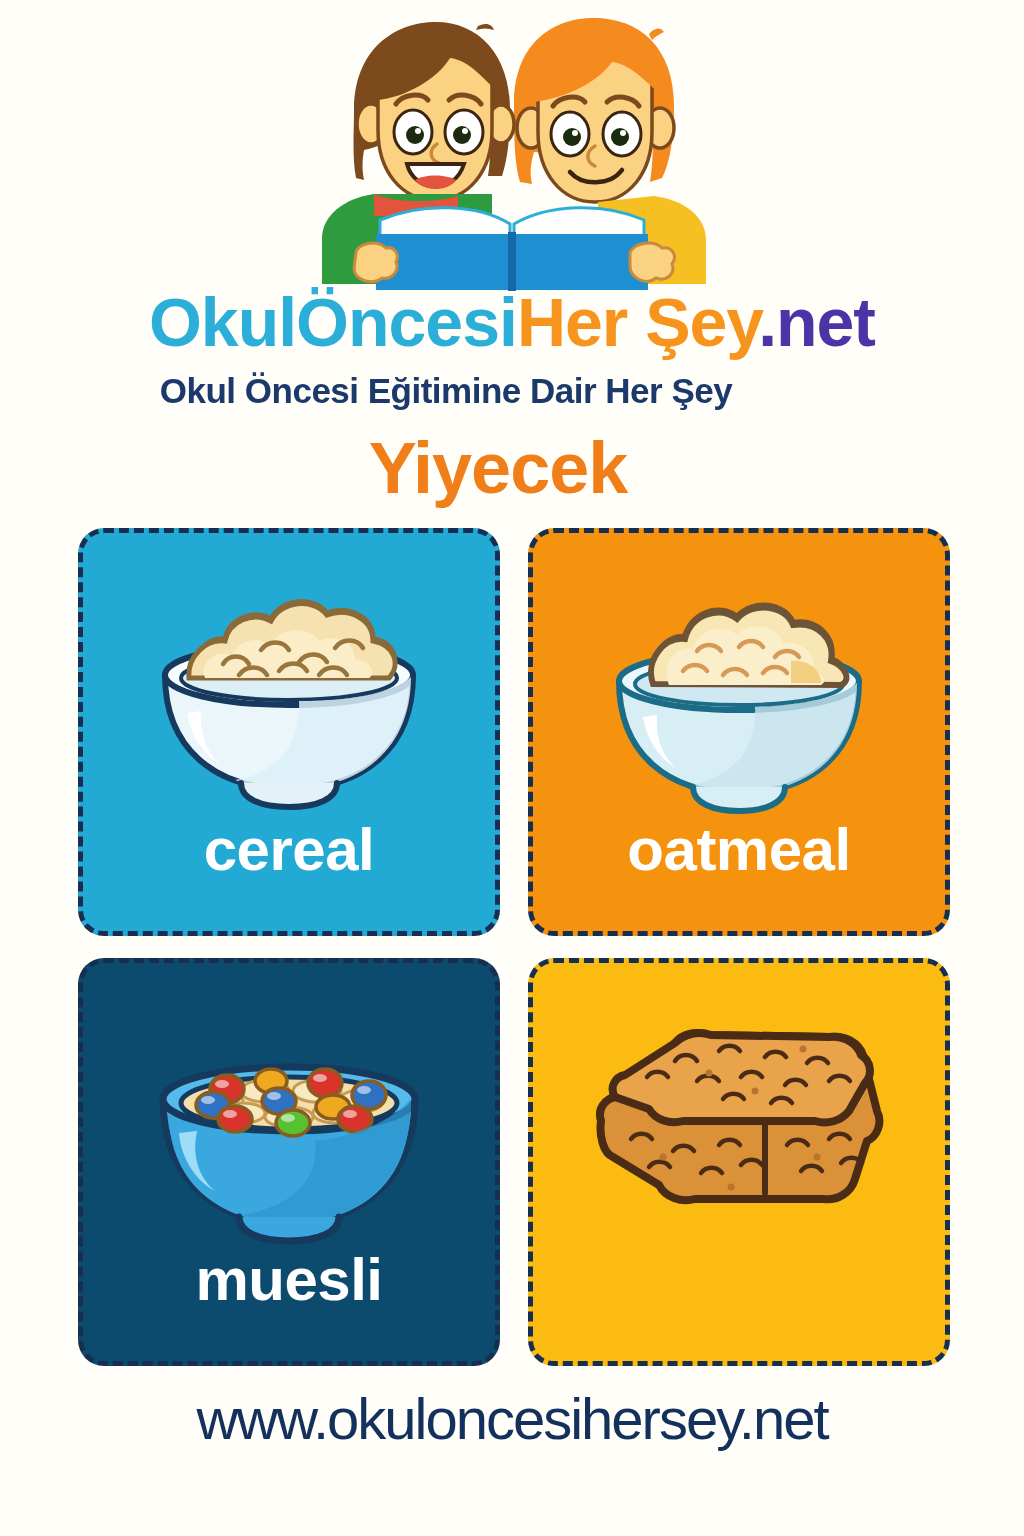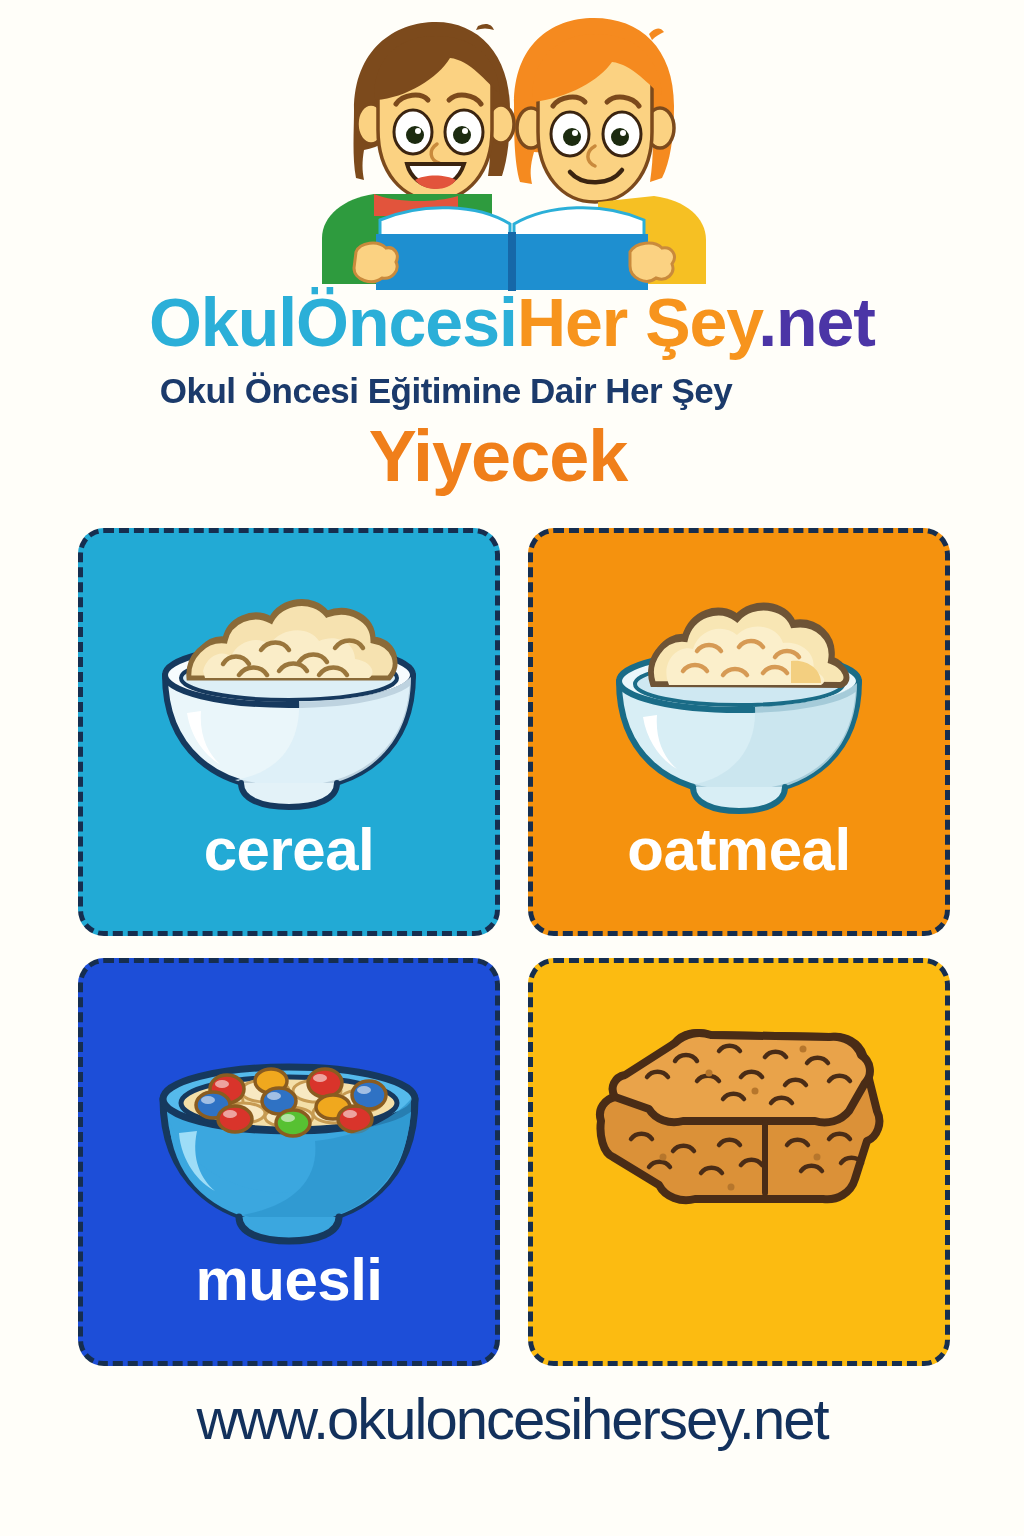--- a/index.html
+++ b/index.html
@@ -53,21 +53,21 @@
     font-size: 35px;
     font-weight: bold;
     color: #1B3A6B;
     letter-spacing: -0.5px;
     line-height: 1;
   }
 
   #page-title {
     position: absolute;
     left: 0;
-    top: 420px;
+    top: 432px;
     width: 996px;
     text-align: center;
     font-size: 72px;
     font-weight: bold;
     color: #F07F1A;
     letter-spacing: -1px;
     line-height: 1;
   }
 
   
@@ -284,21 +284,21 @@
         <path d="M212 110 C228 108 242 118 242 132 L212 132 Z" fill="#F3CF80"></path>
 
         <path d="M176 156 C232 154 264 144 278 132 C278 202 230 242 160 242 C142 242 126 239 112 234 C156 226 178 196 176 156 Z" fill="#C8E4EE" opacity="0.8"></path>
         <path d="M78 164 C76 190 86 208 98 218 C84 210 68 192 64 166 Z" fill="#ffffff"></path>
         <path d="M114 236 C114 252 134 260 160 260 C186 260 206 252 206 236" fill="#D8EEF5" stroke="#1A6C87" stroke-width="6" stroke-linecap="round"></path>
       </svg>
     </div>
     <div class="card-label">oatmeal</div>
   </div>
 
-  <div class="flashcard" style="background:#1d4ed8;">
+  <div class="flashcard" style="background:#0c4a6e;">
     <div class="card-art">
       <svg viewBox="0 0 320 265" xmlns="http://www.w3.org/2000/svg">
 
         <path d="M34 118 L286 118 C286 196 234 242 160 242 C86 242 34 196 34 118 Z" fill="#3BA7DF" stroke="#16395E" stroke-width="7" stroke-linejoin="round"></path>
         <ellipse cx="160" cy="118" rx="126" ry="32" fill="#55BAEC" stroke="#16395E" stroke-width="7"></ellipse>
 
         <ellipse cx="160" cy="122" rx="108" ry="26" fill="#F4DFA8" stroke="#16395E" stroke-width="5"></ellipse>
 
         <g fill="#F8E9C2" stroke="#C79B52" stroke-width="3">
           <ellipse cx="92" cy="120" rx="22" ry="11"></ellipse>

